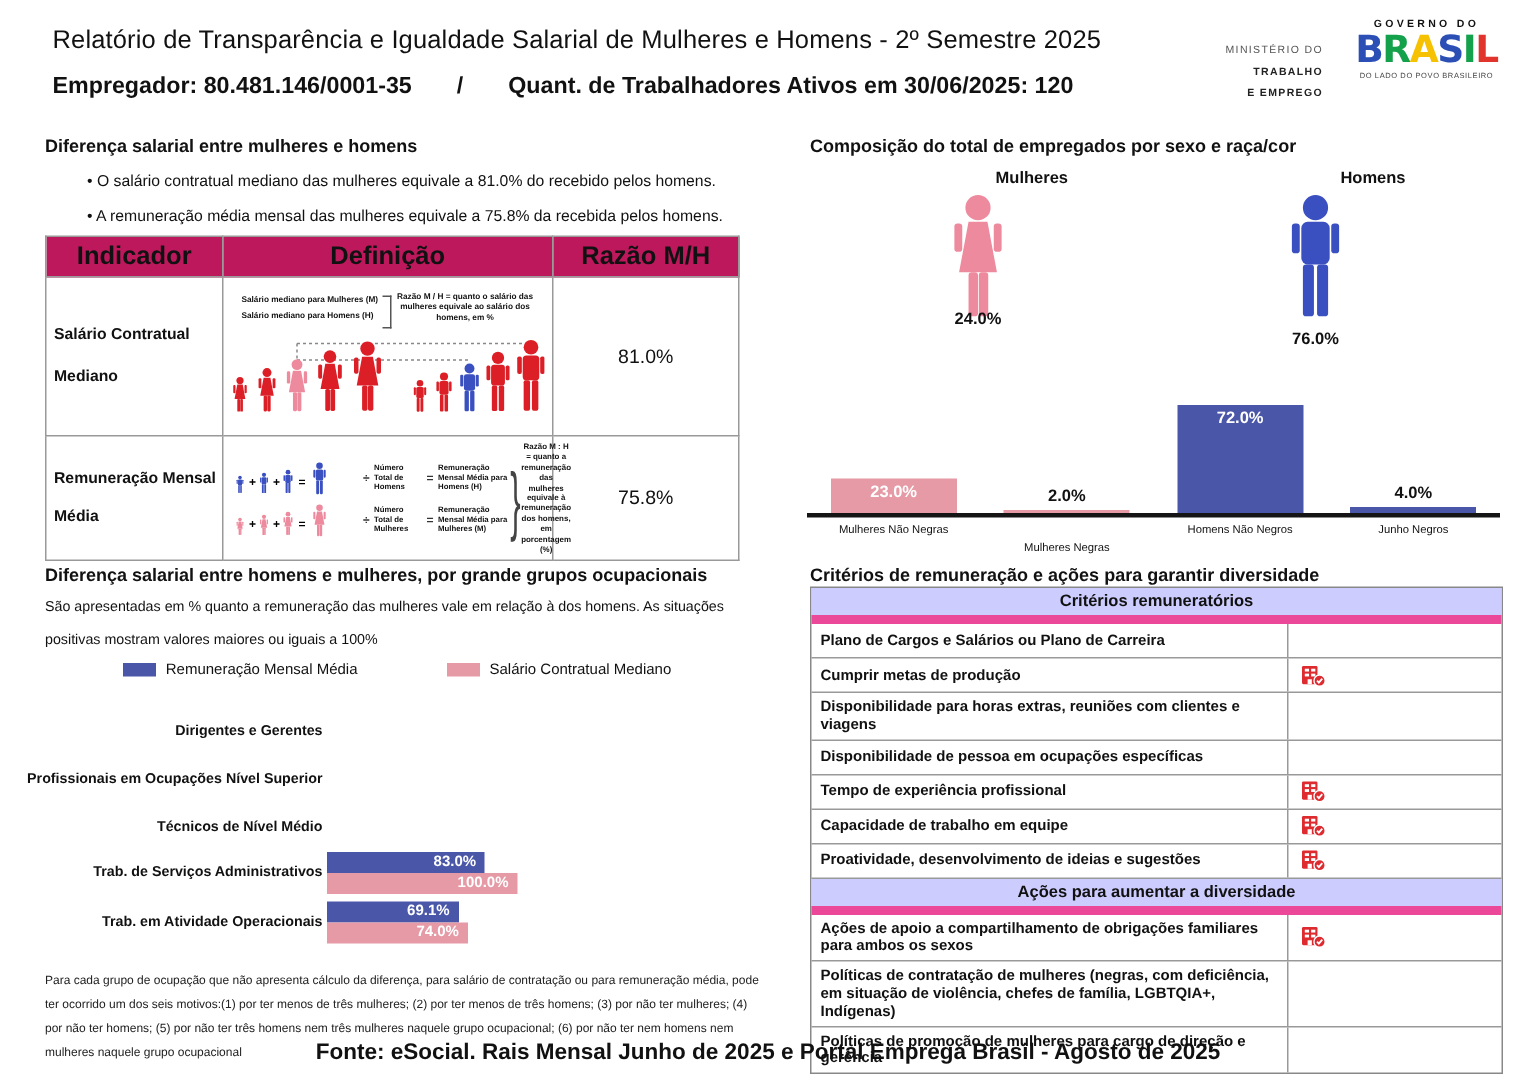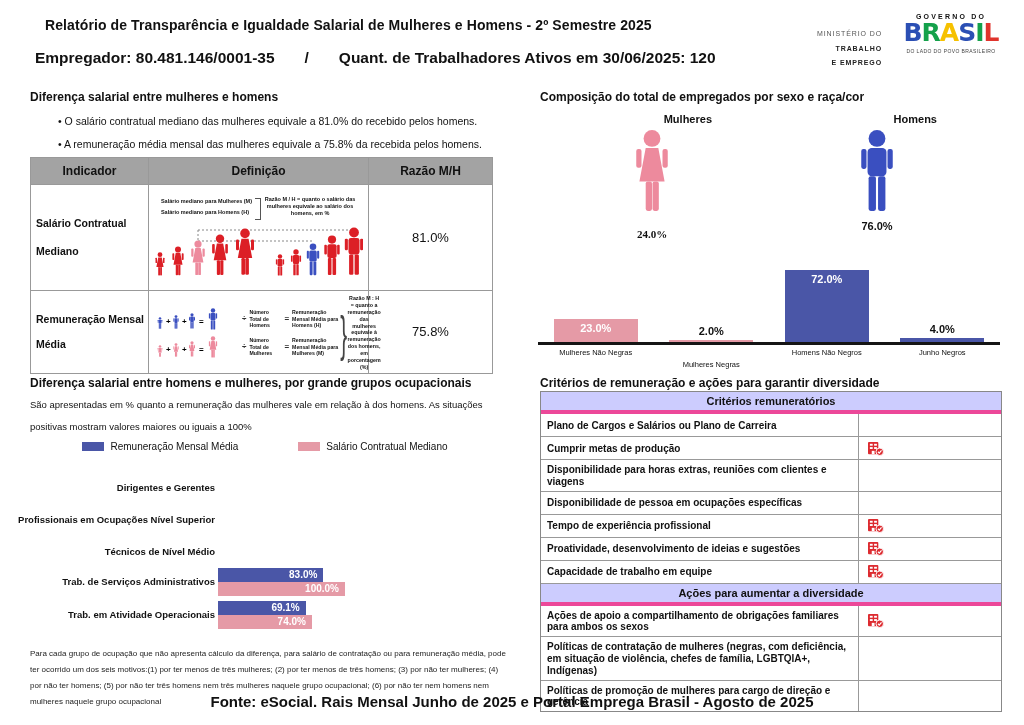--- a/index.html
+++ b/index.html
@@ -1,39 +1,39 @@
 <!DOCTYPE html>
 <html><head>
 <meta charset="utf-8">
 <style>
   html,body{margin:0;padding:0;background:#fff;}
   .page{position:relative;width:1024px;height:725px;background:#fff;overflow:hidden;
         font-family:"Liberation Sans",sans-serif;color:#111;}
 
   
-  .h-title1{position:absolute;left:35px;top:17px;font-size:14px;font-weight:bold;letter-spacing:.1px;margin-left:10px;}
+  .h-title1{position:absolute;left:35px;top:17px;font-size:17px;font-weight:normal;letter-spacing:.1px;}
   .h-title2{position:absolute;left:35px;top:49px;font-size:15.5px;font-weight:bold;display:flex;gap:30px;}
   .ministry{position:absolute;left:760px;top:27px;width:122px;text-align:right;font-size:7px;
             letter-spacing:.9px;color:#555;line-height:2.1;}
   .ministry .b{font-weight:bold;color:#222;}
   .gov{position:absolute;left:890px;top:13px;width:122px;text-align:center;}
   .gov-top{font-size:7px;font-weight:bold;letter-spacing:2.2px;color:#111;}
   .brasil{font-size:25px;font-weight:900;line-height:1.05;letter-spacing:-1px;font-family:"DejaVu Sans",sans-serif;}
   .gov-bottom{font-size:5px;letter-spacing:.4px;color:#444;margin-top:2px;}
 
   
   .sec-title{position:absolute;font-size:12px;font-weight:bold;}
 
   
   #bullets{position:absolute;left:58px;top:110px;font-size:10.5px;line-height:23px;}
 
   
   table.ind{position:absolute;left:30px;top:157px;width:462px;border-collapse:collapse;table-layout:fixed;}
   .ind th,.ind td{border:1px solid #999;}
-  .ind th{background:#a3a3a3;font-size:12px;font-weight:bold;height:24px;}
+  .ind th{background:#be185d;font-size:17px;font-weight:bold;height:24px;}
   .ind .lbl{font-size:10.5px;font-weight:bold;text-align:left;padding-left:5px;line-height:2.6;}
   .ind .ratio{font-size:13px;text-align:center;}
   .diag{padding:4px 2px 2px 2px;}
   .d1-top{display:flex;justify-content:center;align-items:flex-start;gap:3px;}
   .d1-labels{font-size:5.5px;font-weight:bold;line-height:11px;text-align:left;}
   .brace1{width:5px;height:20px;margin-top:2px;border-top:1px solid #555;border-right:1px solid #555;border-bottom:1px solid #555;}
   .d1-note{font-size:5.5px;font-weight:bold;width:92px;text-align:center;line-height:1.3;}
   .d2-wrap{display:flex;align-items:center;gap:2px;padding-left:2px;}
   .d2-rows{display:flex;flex-direction:column;gap:4px;}
   .d2-row{display:flex;align-items:center;gap:3px;}
@@ -59,21 +59,21 @@
   .leg-item{display:flex;align-items:center;gap:6px;font-size:10px;}
   .leg-swatch{width:22px;height:9px;}
   #occ-chart{position:absolute;left:30px;top:464px;width:480px;height:176px;}
   .occ-label{position:absolute;font-size:9.5px;font-weight:bold;white-space:nowrap;}
   .occ-bar{position:absolute;height:14px;}
   .occ-val{position:absolute;height:14px;font-size:10px;font-weight:bold;color:#fff;text-align:right;line-height:14px;}
   .occ-note{position:absolute;left:30px;top:646px;width:478px;font-size:8px;line-height:16px;color:#222;}
 
   
   #criteria-table{position:absolute;left:540px;top:391px;width:460px;border:1px solid #888;}
-  .crit-head{background:#ccccfe;font-weight:bold;font-size:11px;text-align:center;padding:3px 0;border-bottom:4px solid #ec4899;}
+  .crit-head{background:#ccccfe;font-weight:bold;font-size:11px;text-align:center;padding:3px 0;border-bottom:6px solid #ec4899;}
   .crit-row{display:grid;grid-template-columns:318px 1fr;border-bottom:1px solid #999;}
   .crit-row:last-child{border-bottom:none;}
   .crit-label{font-size:10px;font-weight:bold;padding:4px 6px 3px 6px;line-height:1.18;border-right:1px solid #999;
               display:flex;align-items:center;min-height:15px;}
   .crit-icon{display:flex;align-items:center;padding-left:8px;}
 
   
   .footer{position:absolute;left:0;top:693px;width:1024px;text-align:center;font-size:15px;font-weight:bold;}
 </style>
 </head>
@@ -329,21 +329,21 @@
         <rect x="20.5" y="50" width="6" height="28" rx="2" fill="#ed8a9d"></rect>
       </svg></div>
   <div class="comp-icon" style="left:856px;top:129px;" id="man-icon"><svg width="42" height="84" viewBox="0 0 40 80">
         <circle cx="20" cy="9" r="8" fill="#3a4fc0"></circle>
         <rect x="11" y="18" width="18" height="27" rx="4" fill="#3a4fc0"></rect>
         <rect x="5" y="19" width="5" height="19" rx="2" fill="#3a4fc0"></rect>
         <rect x="30" y="19" width="5" height="19" rx="2" fill="#3a4fc0"></rect>
         <rect x="12" y="45" width="7" height="33" rx="2" fill="#3a4fc0"></rect>
         <rect x="21" y="45" width="7" height="33" rx="2" fill="#3a4fc0"></rect>
       </svg></div>
-  <div class="comp-val" style="left:592px;top:228px;font-family:Liberation Serif, serif;">24.0%</div>
+  <div class="comp-val" style="left:592px;top:207px;">24.0%</div>
   <div class="comp-val" style="left:817px;top:220px;">76.0%</div>
 
   <div id="comp-chart">
       <div class="cbar" style="left: 15.75px; width: 84px; height: 23px; background: rgb(229, 154, 166);"></div>
       <div class="cbar-val" style="left: 0px; width: 115.5px; top: 76px; color: rgb(255, 255, 255);">23.0%</div>
       <div class="cbar-cat" style="left: 0px; width: 115.5px; top: 102px;">Mulheres Não Negras</div>
       <div class="cbar" style="left: 131.25px; width: 84px; height: 2px; background: rgb(229, 154, 166);"></div>
       <div class="cbar-val" style="left: 115.5px; width: 115.5px; top: 79px; color: rgb(17, 17, 17);">2.0%</div>
       <div class="cbar-cat" style="left: 115.5px; width: 115.5px; top: 102px; margin-top: 12px;">Mulheres Negras</div>
       <div class="cbar" style="left: 246.75px; width: 84px; height: 72px; background: rgb(74, 86, 167);"></div>
@@ -422,49 +422,49 @@
             <rect x="7.5" y="3" width="3" height="2" fill="#fff"></rect>
             <rect x="3" y="6.5" width="3" height="2" fill="#fff"></rect>
             <rect x="7.5" y="6.5" width="3" height="2" fill="#fff"></rect>
             <rect x="5" y="10.5" width="3" height="3.5" fill="#fff"></rect>
             <circle cx="13.5" cy="11.5" r="4" fill="#dd2b30" stroke="#fff" stroke-width="1"></circle>
             <path d="M11.7 11.5 l1.3 1.4 l2.4 -2.8" stroke="#fff" stroke-width="1.3" fill="none"></path>
           </svg>
         </div>
       </div>
       <div class="crit-row">
+        <div class="crit-label">Capacidade de trabalho em equipe</div>
+        <div class="crit-icon">
+          <svg width="17" height="15" viewBox="0 0 18 16">
+            <rect x="1" y="1" width="11" height="13" rx="1" fill="#dd2b30"></rect>
+            <rect x="3" y="3" width="3" height="2" fill="#fff"></rect>
+            <rect x="7.5" y="3" width="3" height="2" fill="#fff"></rect>
+            <rect x="3" y="6.5" width="3" height="2" fill="#fff"></rect>
+            <rect x="7.5" y="6.5" width="3" height="2" fill="#fff"></rect>
+            <rect x="5" y="10.5" width="3" height="3.5" fill="#fff"></rect>
+            <circle cx="13.5" cy="11.5" r="4" fill="#dd2b30" stroke="#fff" stroke-width="1"></circle>
+            <path d="M11.7 11.5 l1.3 1.4 l2.4 -2.8" stroke="#fff" stroke-width="1.3" fill="none"></path>
+          </svg>
+        </div>
+      </div>
+      <div class="crit-row">
         <div class="crit-label">Proatividade, desenvolvimento de ideias e sugestões</div>
         <div class="crit-icon">
           <svg width="17" height="15" viewBox="0 0 18 16">
             <rect x="1" y="1" width="11" height="13" rx="1" fill="#dd2b30"></rect>
             <rect x="3" y="3" width="3" height="2" fill="#fff"></rect>
             <rect x="7.5" y="3" width="3" height="2" fill="#fff"></rect>
             <rect x="3" y="6.5" width="3" height="2" fill="#fff"></rect>
             <rect x="7.5" y="6.5" width="3" height="2" fill="#fff"></rect>
             <rect x="5" y="10.5" width="3" height="3.5" fill="#fff"></rect>
             <circle cx="13.5" cy="11.5" r="4" fill="#dd2b30" stroke="#fff" stroke-width="1"></circle>
             <path d="M11.7 11.5 l1.3 1.4 l2.4 -2.8" stroke="#fff" stroke-width="1.3" fill="none"></path>
           </svg>
         </div>
       </div>
-      <div class="crit-row">
-        <div class="crit-label">Capacidade de trabalho em equipe</div>
-        <div class="crit-icon">
-          <svg width="17" height="15" viewBox="0 0 18 16">
-            <rect x="1" y="1" width="11" height="13" rx="1" fill="#dd2b30"></rect>
-            <rect x="3" y="3" width="3" height="2" fill="#fff"></rect>
-            <rect x="7.5" y="3" width="3" height="2" fill="#fff"></rect>
-            <rect x="3" y="6.5" width="3" height="2" fill="#fff"></rect>
-            <rect x="7.5" y="6.5" width="3" height="2" fill="#fff"></rect>
-            <rect x="5" y="10.5" width="3" height="3.5" fill="#fff"></rect>
-            <circle cx="13.5" cy="11.5" r="4" fill="#dd2b30" stroke="#fff" stroke-width="1"></circle>
-            <path d="M11.7 11.5 l1.3 1.4 l2.4 -2.8" stroke="#fff" stroke-width="1.3" fill="none"></path>
-          </svg>
-        </div>
-      </div>
       <div class="crit-head">Ações para aumentar a diversidade</div>
       <div class="crit-row">
         <div class="crit-label">Ações de apoio a compartilhamento de obrigações familiares para ambos os sexos</div>
         <div class="crit-icon">
           <svg width="17" height="15" viewBox="0 0 18 16">
             <rect x="1" y="1" width="11" height="13" rx="1" fill="#dd2b30"></rect>
             <rect x="3" y="3" width="3" height="2" fill="#fff"></rect>
             <rect x="7.5" y="3" width="3" height="2" fill="#fff"></rect>
             <rect x="3" y="6.5" width="3" height="2" fill="#fff"></rect>
             <rect x="7.5" y="6.5" width="3" height="2" fill="#fff"></rect>

